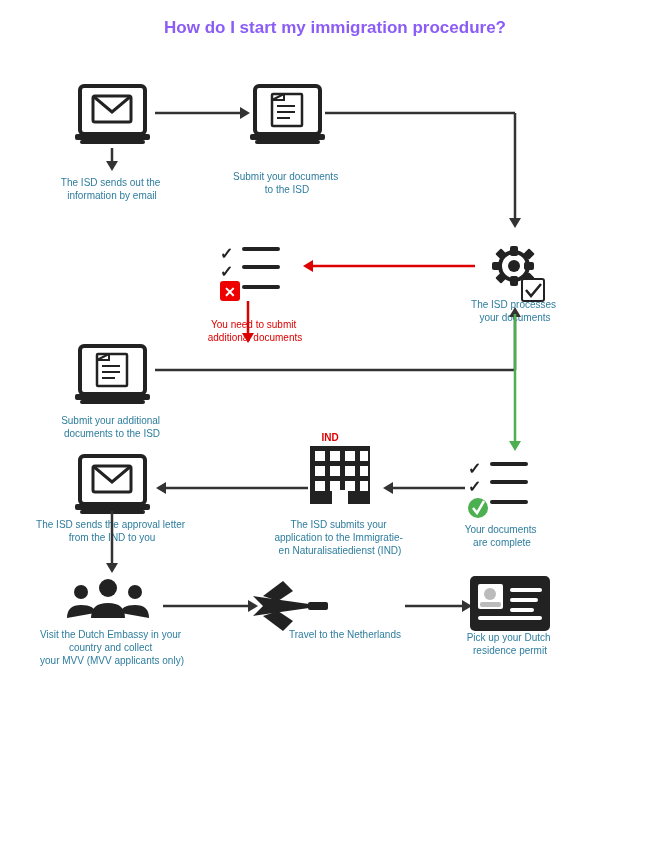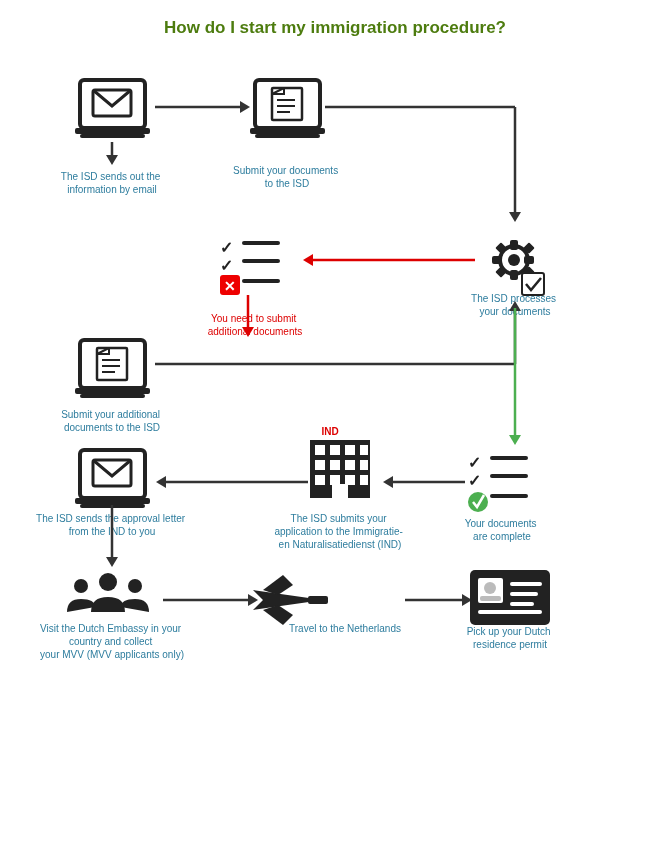--- a/index.html
+++ b/index.html
@@ -10,25 +10,25 @@
       font-family: Arial, sans-serif;
       font-size: 11px;
       color: #333;
       display: flex;
       flex-direction: column;
       align-items: center;
       padding: 18px 10px 20px;
     }
 
     .page-title {
-      color: #4d7c0f;
+      color: #8b5cf6;
       font-size: 17px;
       font-weight: bold;
       text-align: center;
-      margin-bottom: 12px;
+      margin-bottom: 18px;
     }
 
     
     svg { overflow: visible; }
   </style>
 </head>
 <body>
 
 <div class="page-title">How do I start my immigration procedure?</div>
 

